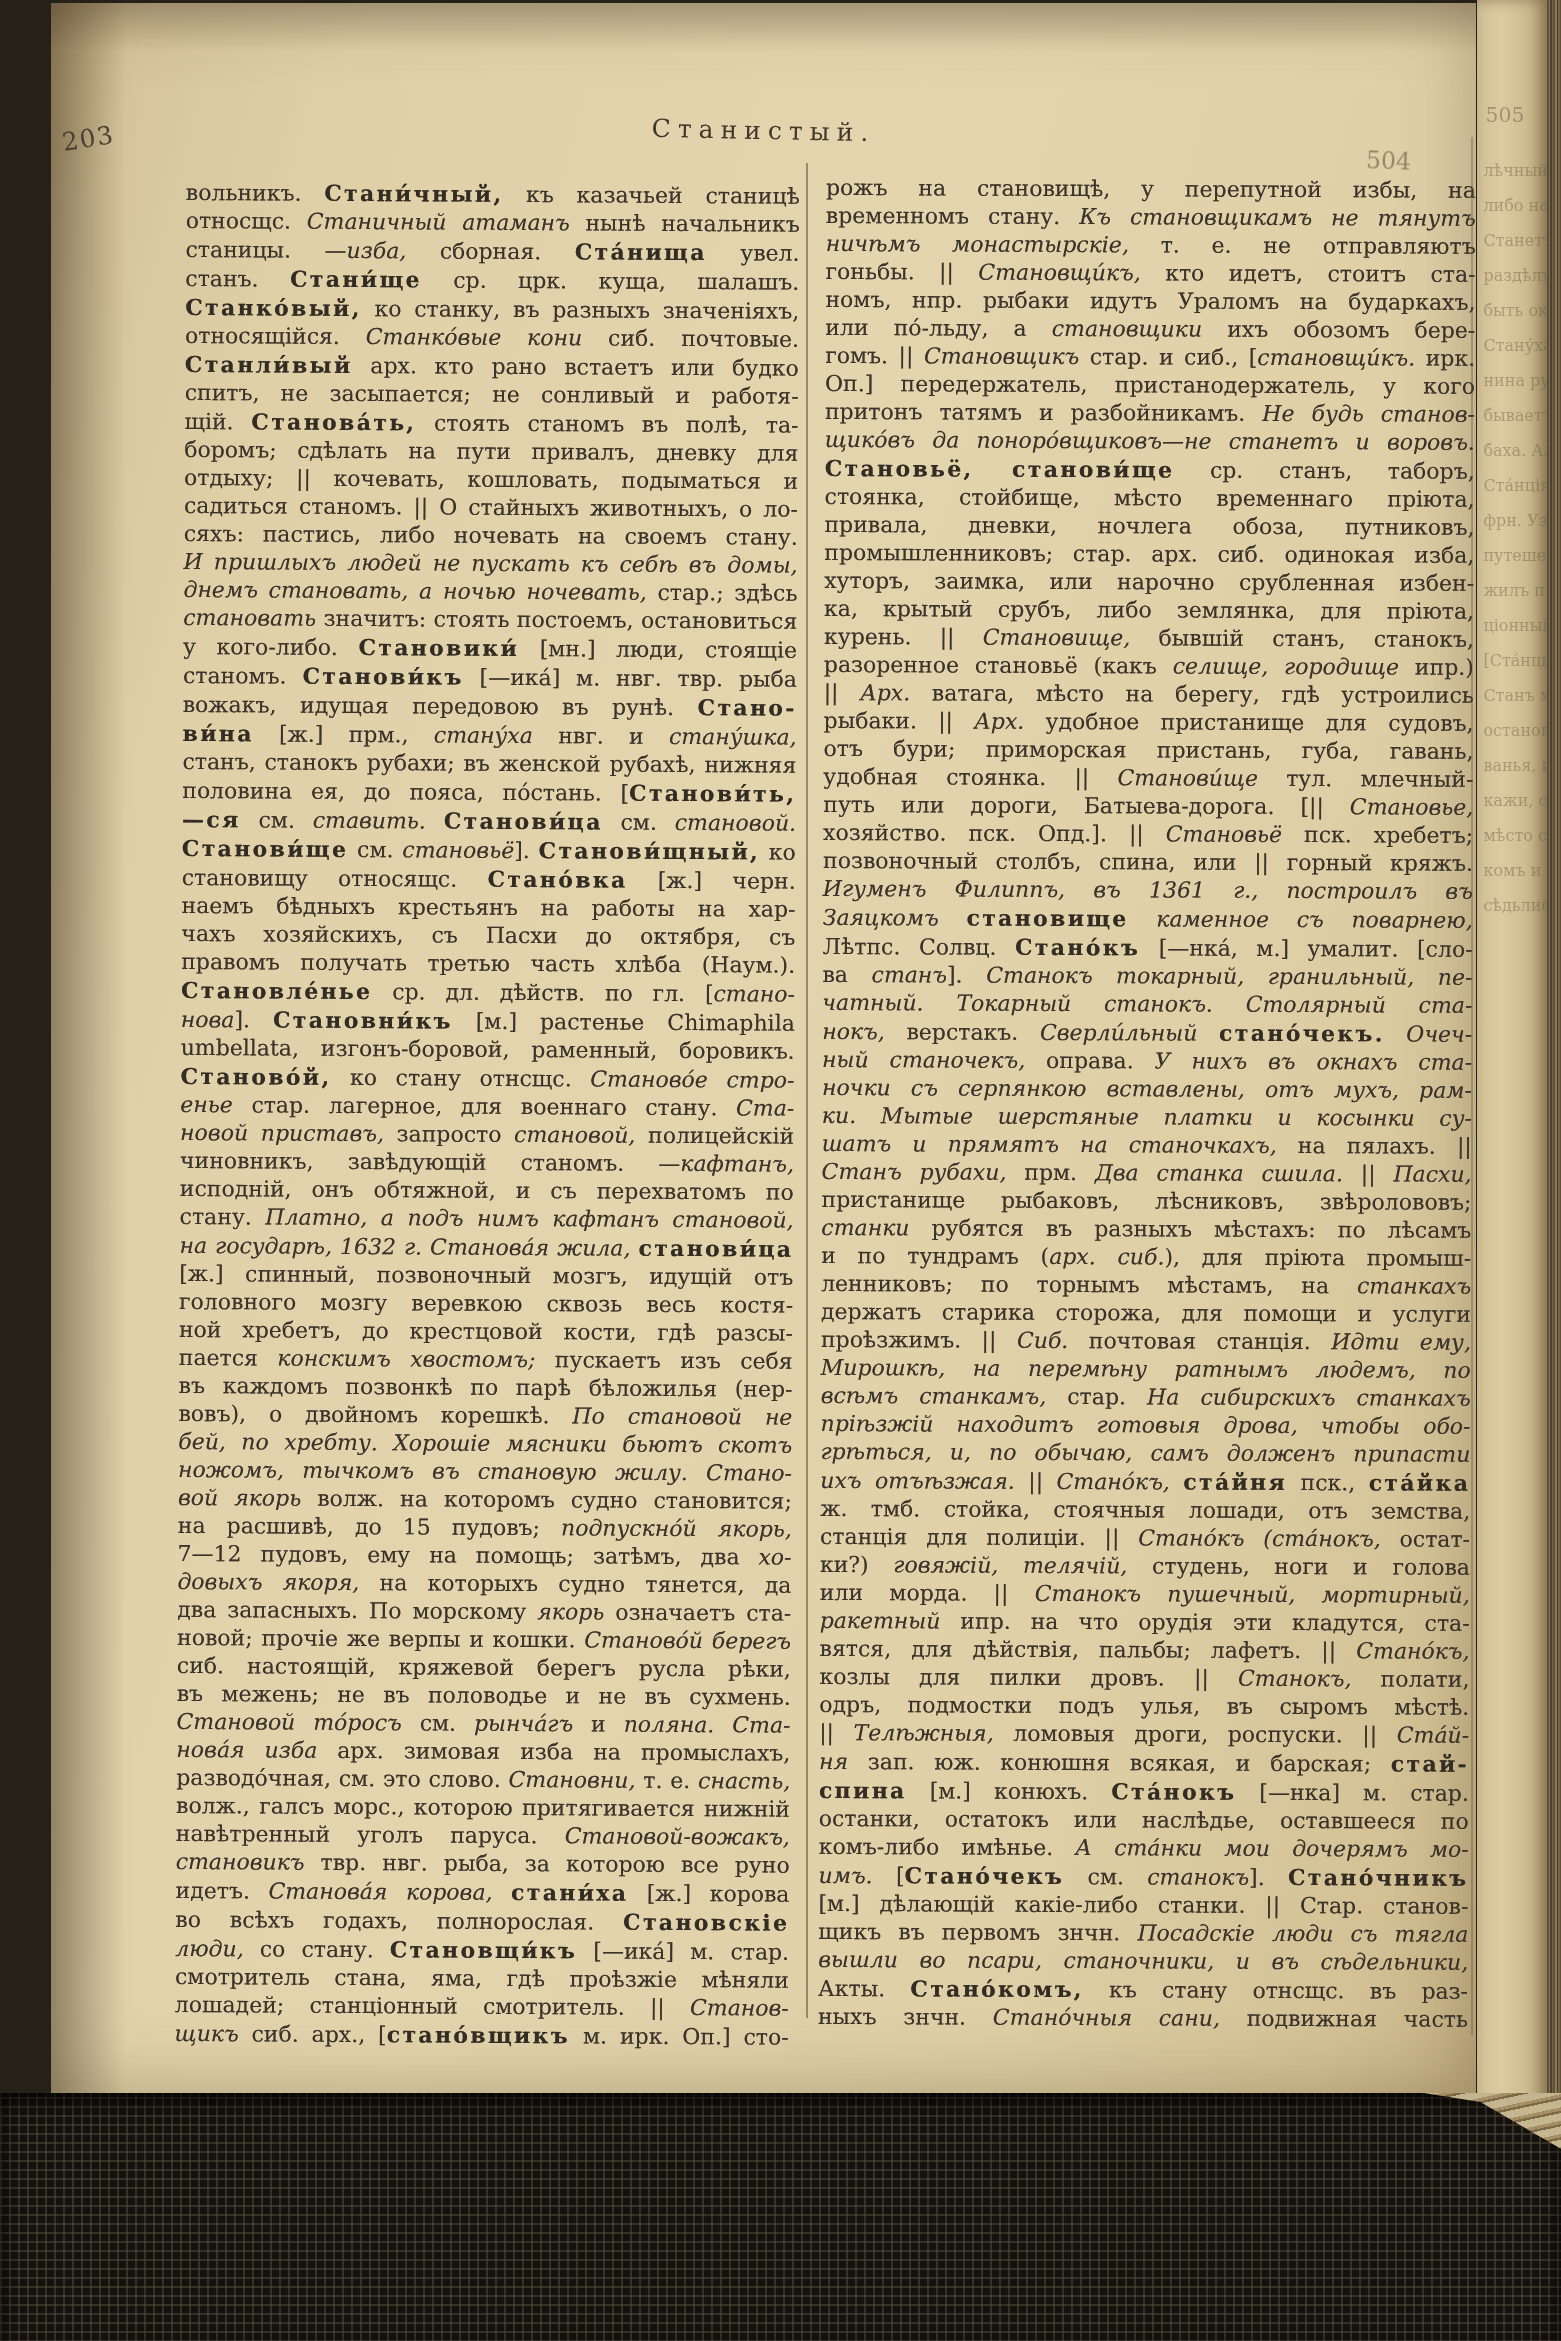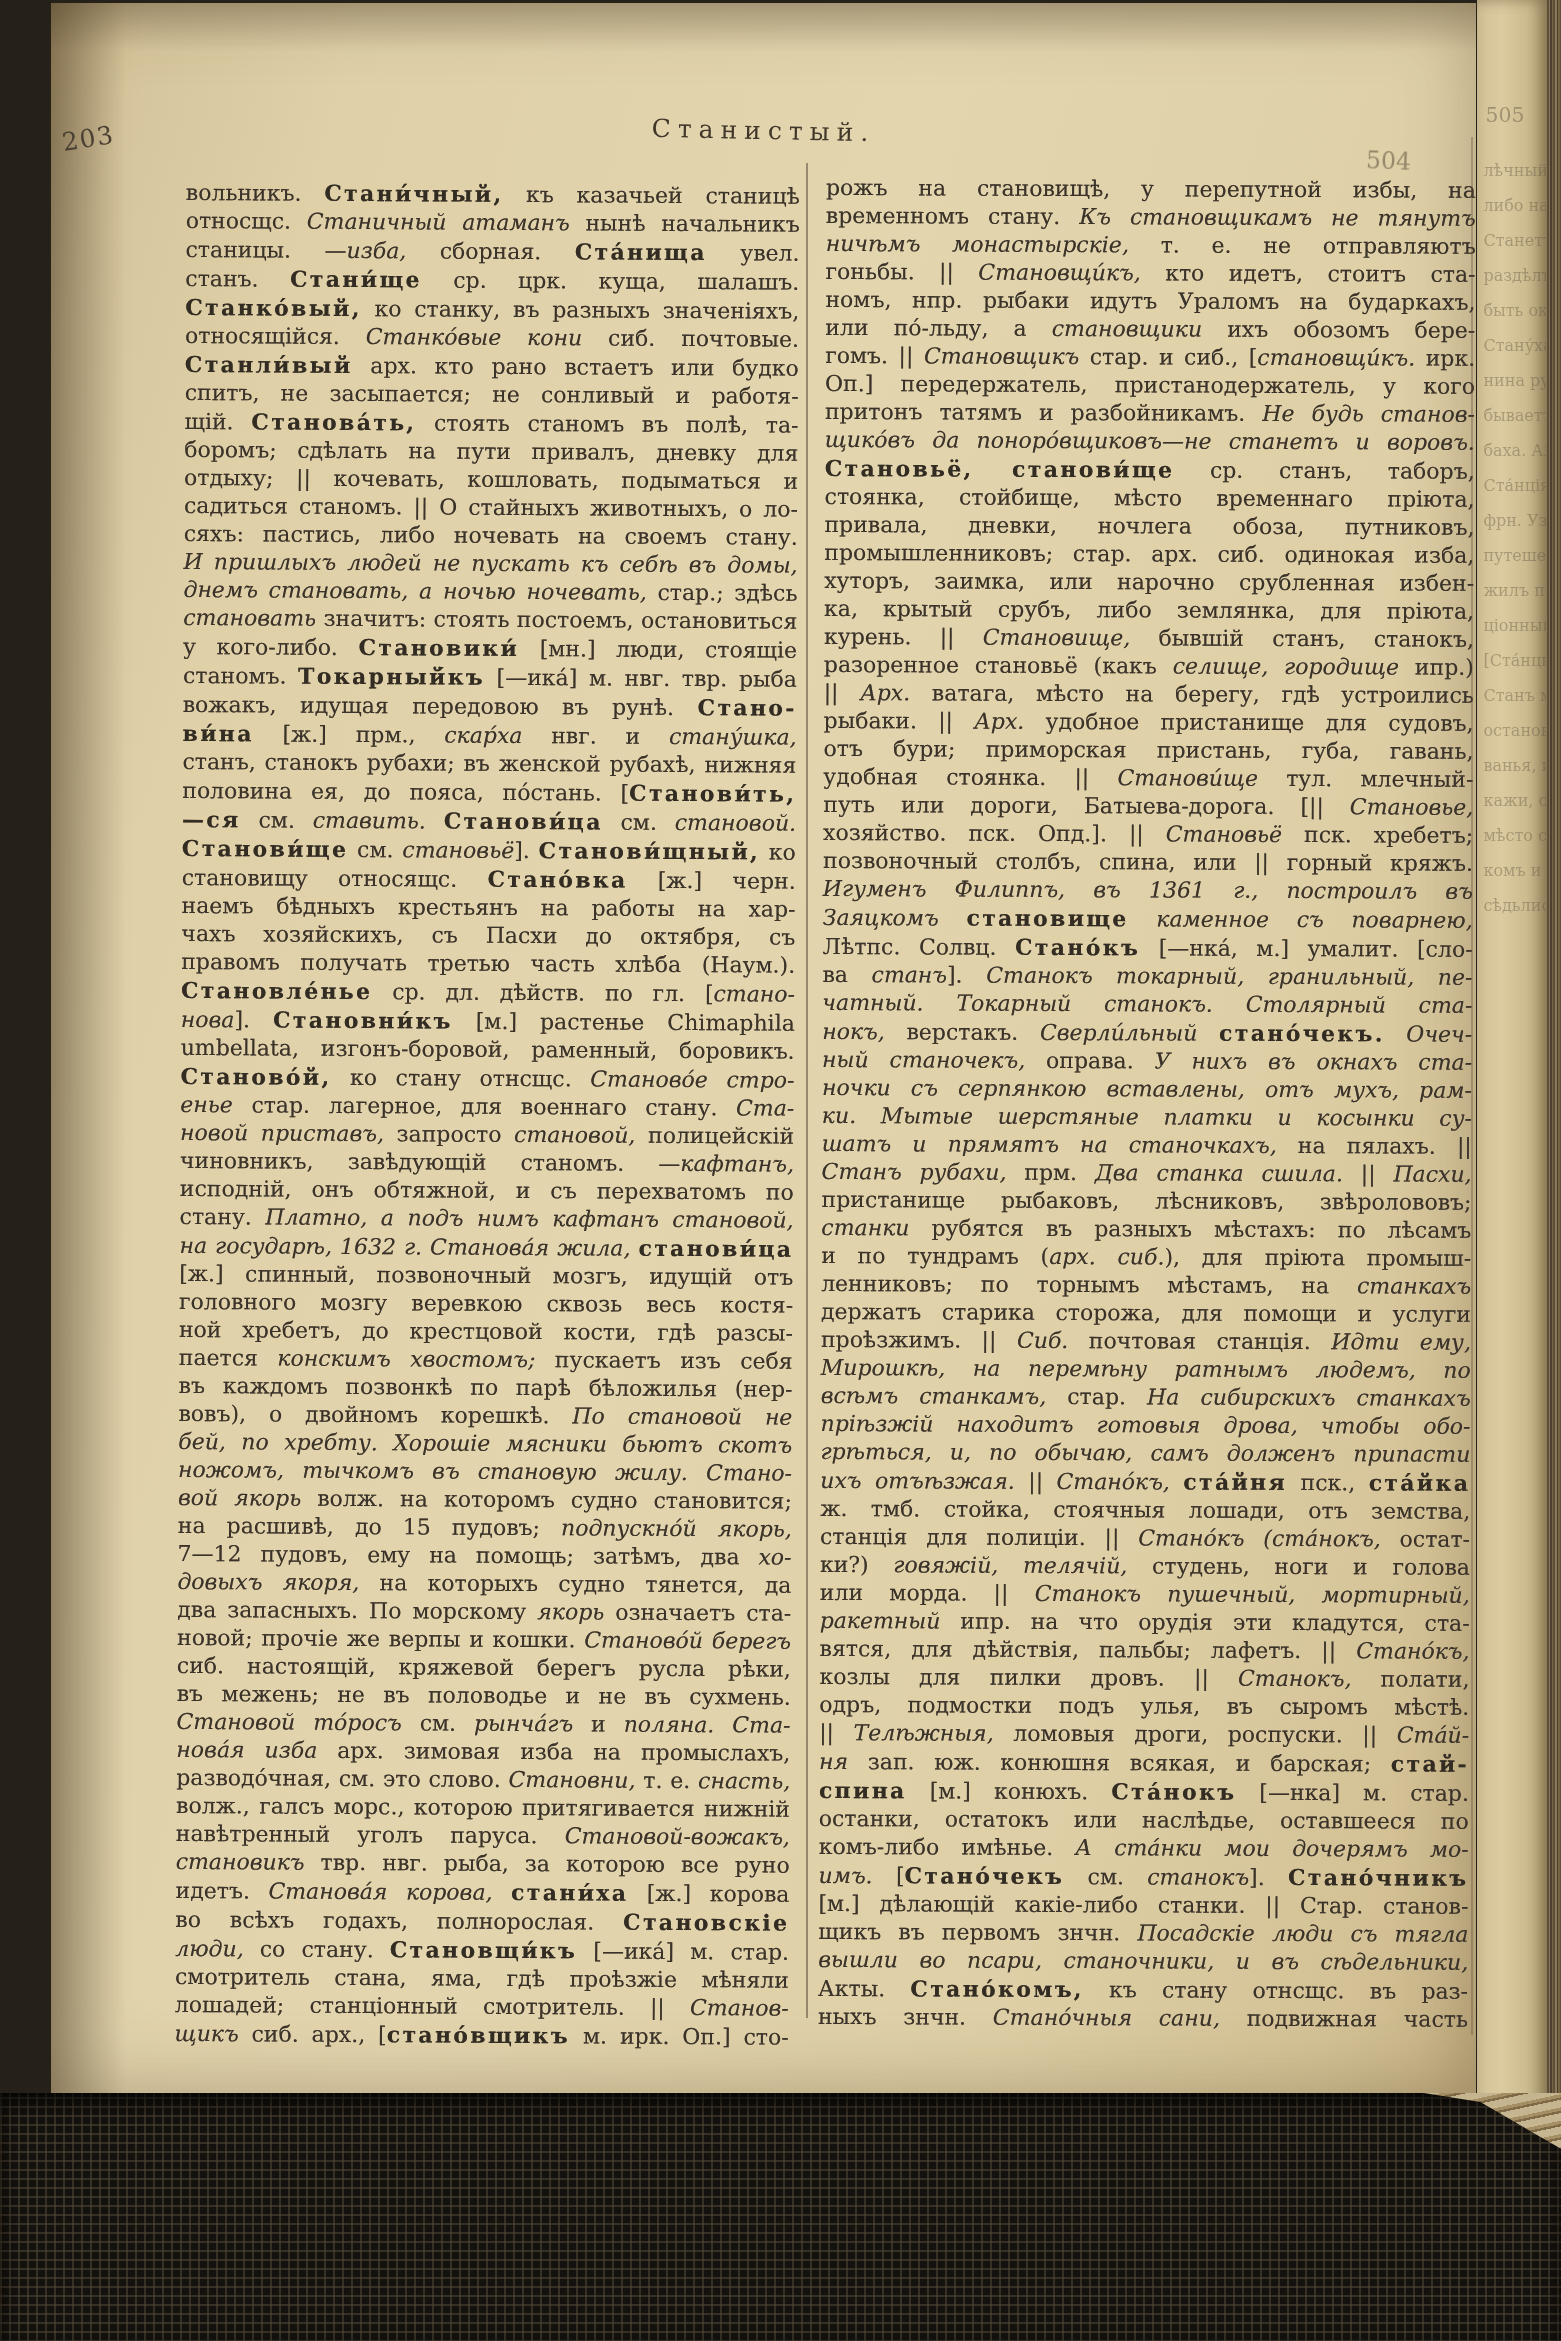--- a/index.html
+++ b/index.html
@@ -114,23 +114,23 @@
       <div class="tl">спитъ, не засыпается; не сонливый и работя-</div>
       <div class="tl">щій. <span class="b">Станова́ть,</span> стоять станомъ въ полѣ, та-</div>
       <div class="tl">боромъ; сдѣлать на пути привалъ, дневку для</div>
       <div class="tl">отдыху; || кочевать, кошловать, подыматься и</div>
       <div class="tl">садиться станомъ. || О стайныхъ животныхъ, о ло-</div>
       <div class="tl">сяхъ: пастись, либо ночевать на своемъ стану.</div>
       <div class="tl"><span class="i">И пришлыхъ людей не пускать къ себѣ въ домы,</span></div>
       <div class="tl"><span class="i">днемъ становать, а ночью ночевать,</span> стар.; здѣсь</div>
       <div class="tl"><span class="i">становать</span> значитъ: стоять постоемъ, остановиться</div>
       <div class="tl">у кого-либо. <span class="b">Становики́</span> [мн.] люди, стоящіе</div>
-      <div class="tl">станомъ. <span class="b">Токарный́къ</span> [—ика́] м. нвг. твр. рыба</div>
+      <div class="tl">станомъ. <span class="b">Станови́къ</span> [—ика́] м. нвг. твр. рыба</div>
       <div class="tl">вожакъ, идущая передовою въ рунѣ. <span class="b">Стано-</span></div>
-      <div class="tl"><span class="b">ви́на</span> [ж.] прм., <span class="i">скар́ха</span> нвг. и <span class="i">стану́шка,</span></div>
+      <div class="tl"><span class="b">ви́на</span> [ж.] прм., <span class="i">стану́ха</span> нвг. и <span class="i">стану́шка,</span></div>
       <div class="tl">станъ, станокъ рубахи; въ женской рубахѣ, нижняя</div>
       <div class="tl">половина ея, до пояса, по́стань. [<span class="b">Станови́ть,</span></div>
       <div class="tl"><span class="b">—ся</span> см. <span class="i">ставить.</span> <span class="b">Станови́ца</span> см. <span class="i">становой.</span></div>
       <div class="tl"><span class="b">Станови́ще</span> см. <span class="i">становьё</span>]. <span class="b">Станови́щный,</span> ко</div>
       <div class="tl">становищу относящс. <span class="b">Стано́вка</span> [ж.] черн.</div>
       <div class="tl">наемъ бѣдныхъ крестьянъ на работы на хар-</div>
       <div class="tl">чахъ хозяйскихъ, съ Пасхи до октября, съ</div>
       <div class="tl">правомъ получать третью часть хлѣба (Наум.).</div>
       <div class="tl"><span class="b">Становле́нье</span> ср. дл. дѣйств. по гл. [<span class="i">стано-</span></div>
       <div class="tl"><span class="i">нова</span>]. <span class="b">Становни́къ</span> [м.] растенье Chimaphila</div>

